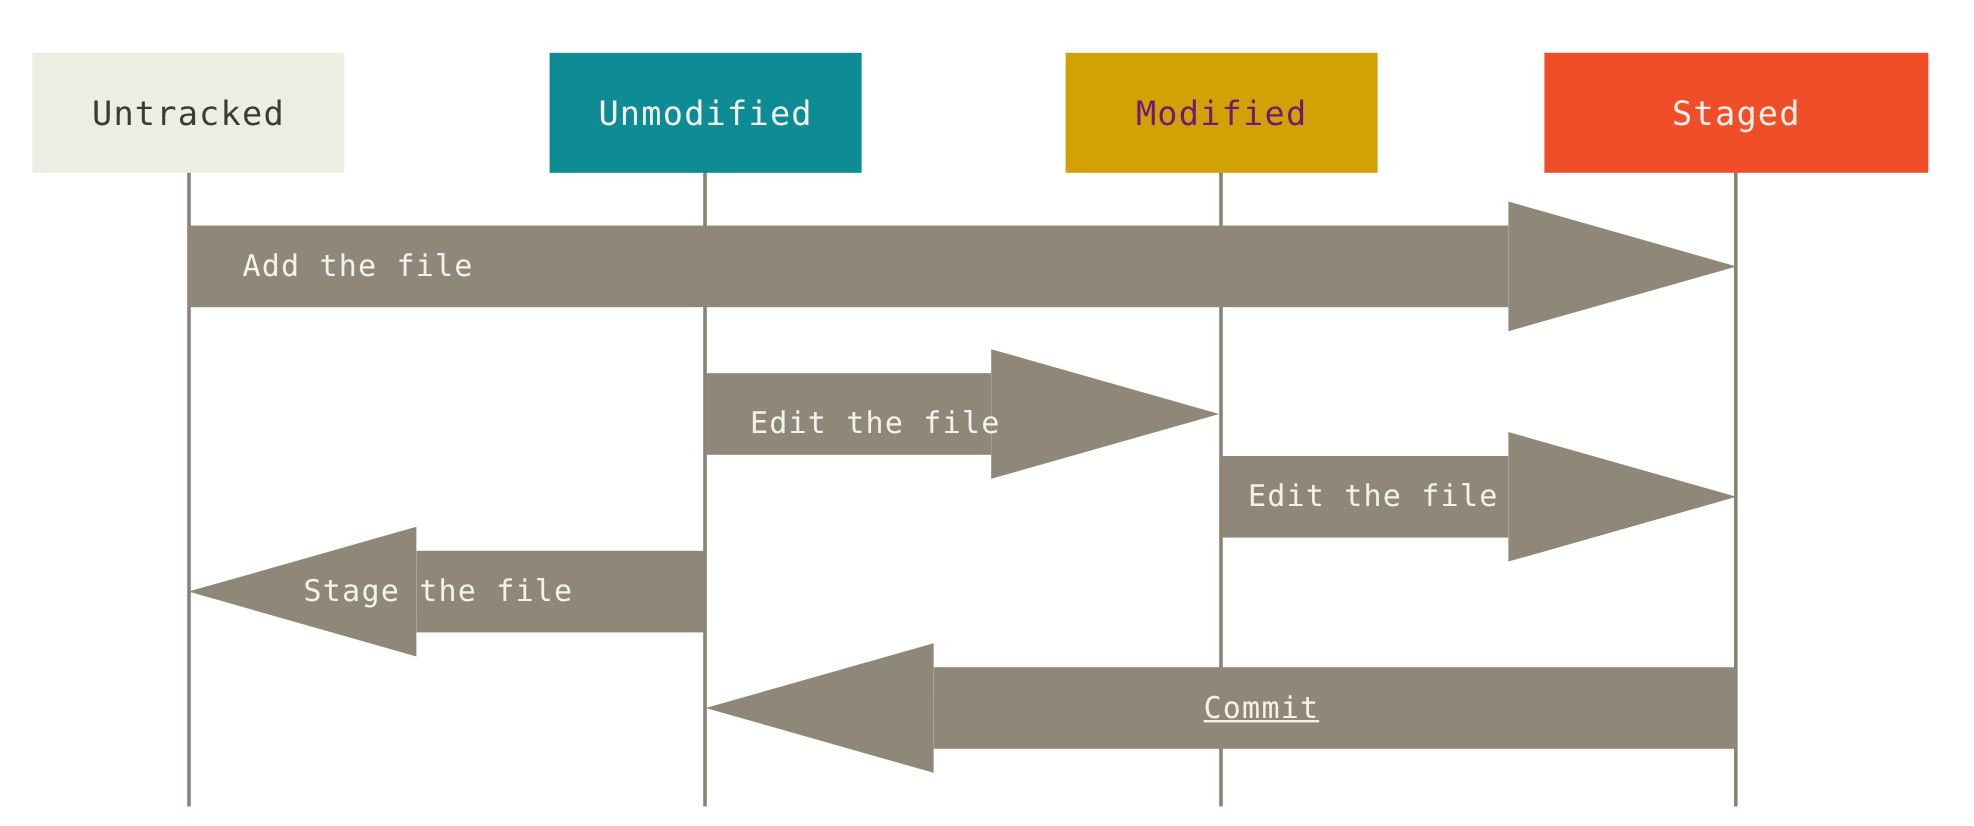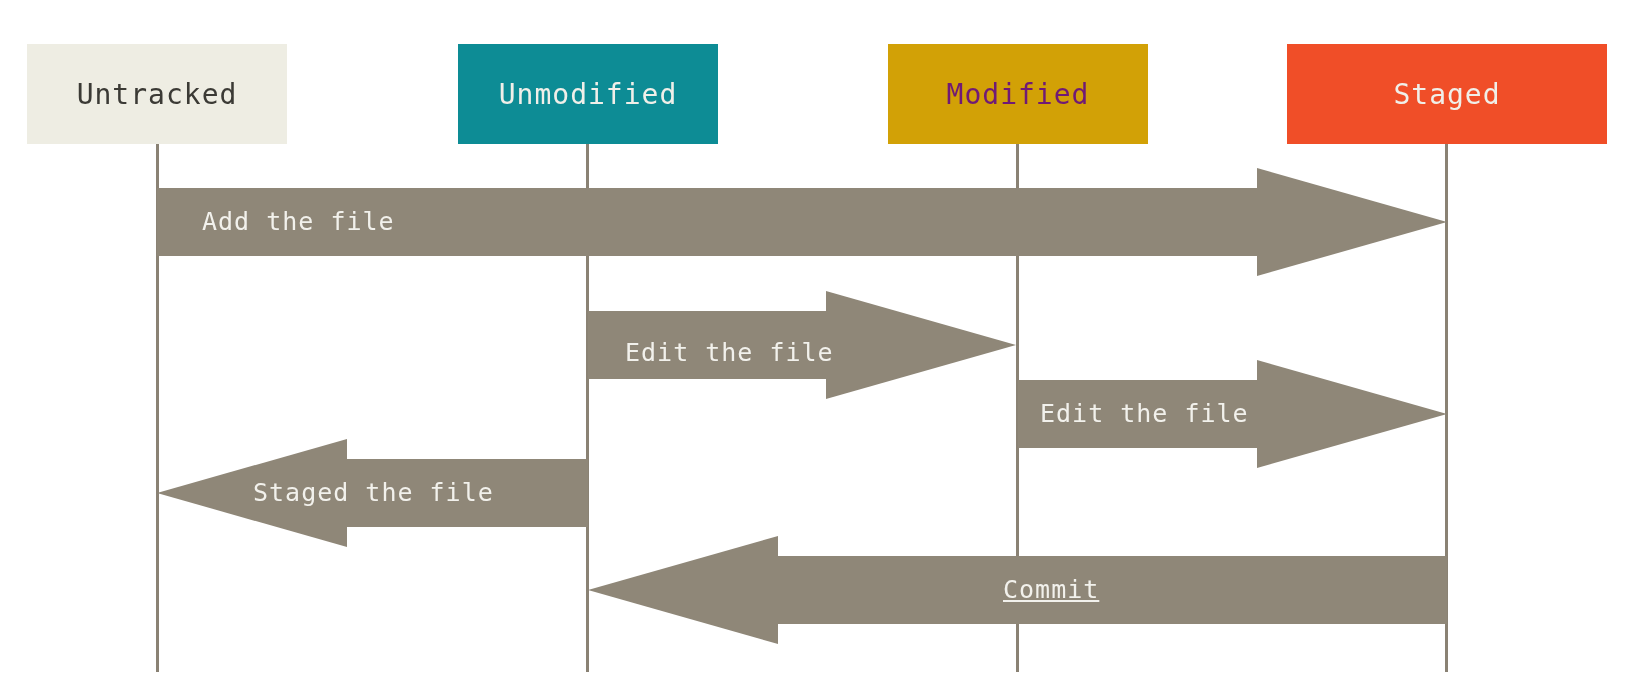--- a/index.html
+++ b/index.html
@@ -123,19 +123,19 @@
   <div class="abody edit-body"></div>
   <div class="ahead ahead-right edit-head"></div>
   <div class="alabel edit-label">Edit the file</div>
 
   <div class="abody stage-body"></div>
   <div class="ahead ahead-right stage-head"></div>
   <div class="alabel stage-label">Edit the file</div>
 
   <div class="abody remove-body"></div>
   <div class="ahead ahead-left remove-head"></div>
-  <div class="alabel remove-label">Staged the file</div>
+  <div class="alabel remove-label">Stage the file</div>
 
   <div class="abody commit-body"></div>
   <div class="ahead ahead-left commit-head"></div>
   <div class="alabel commit-label">Commit</div>
 
 </div>
 
 </body></html>

